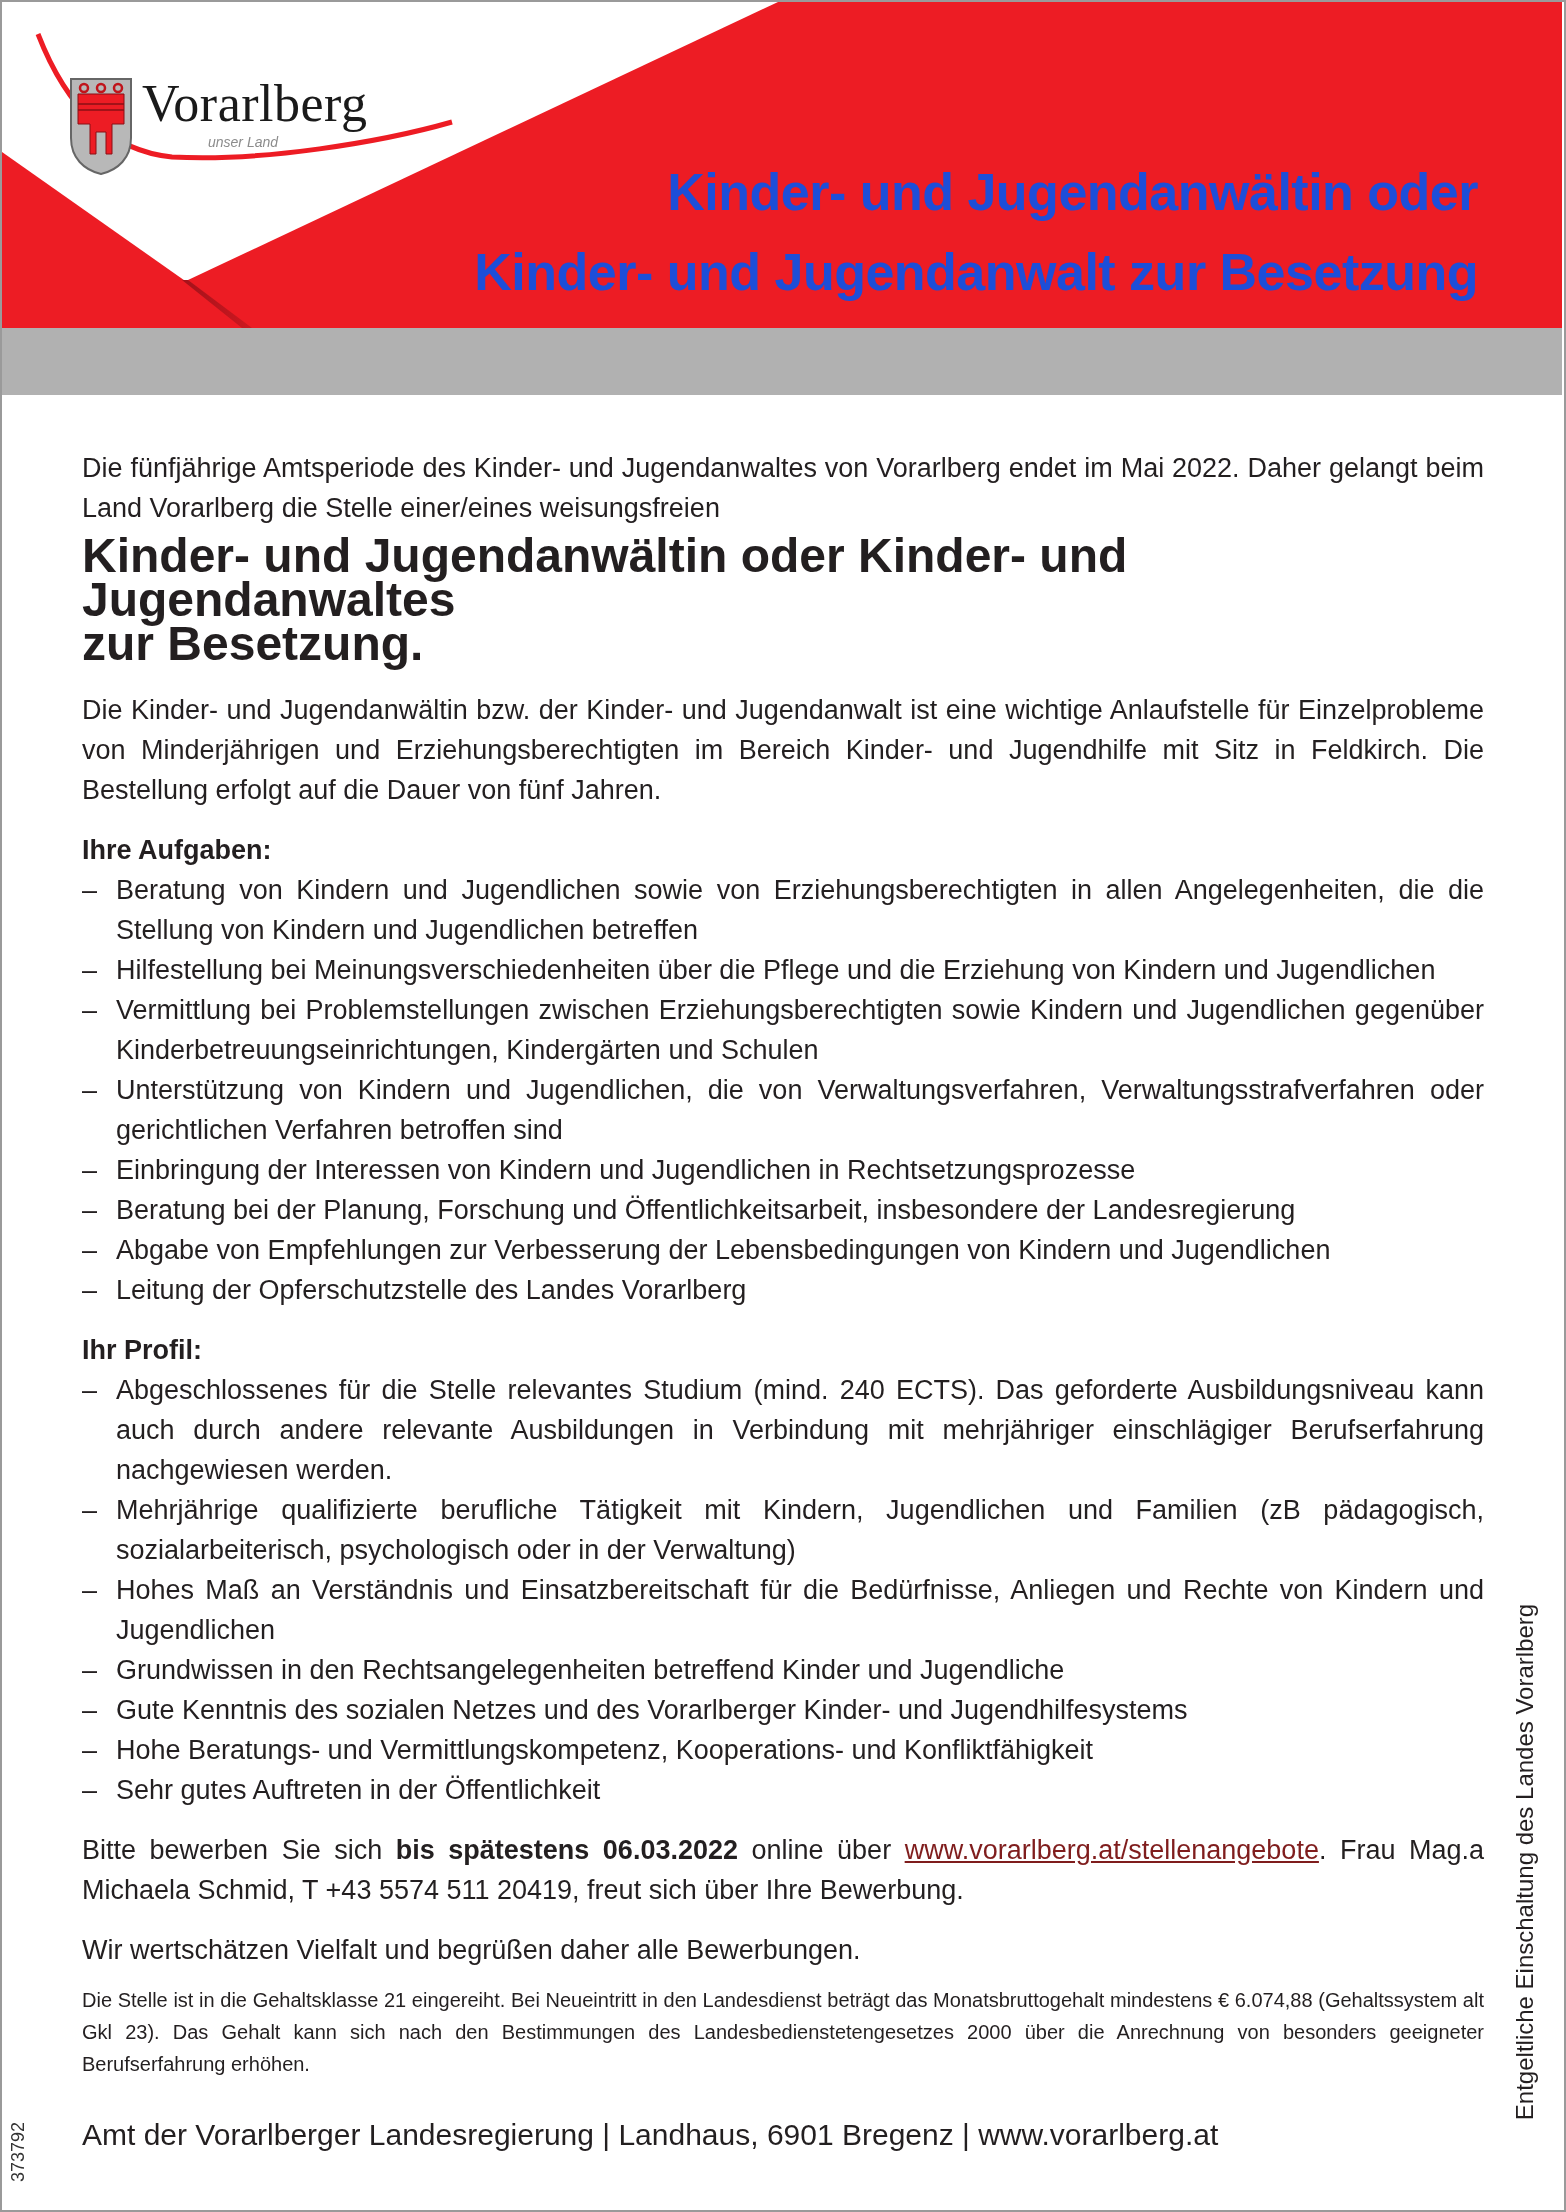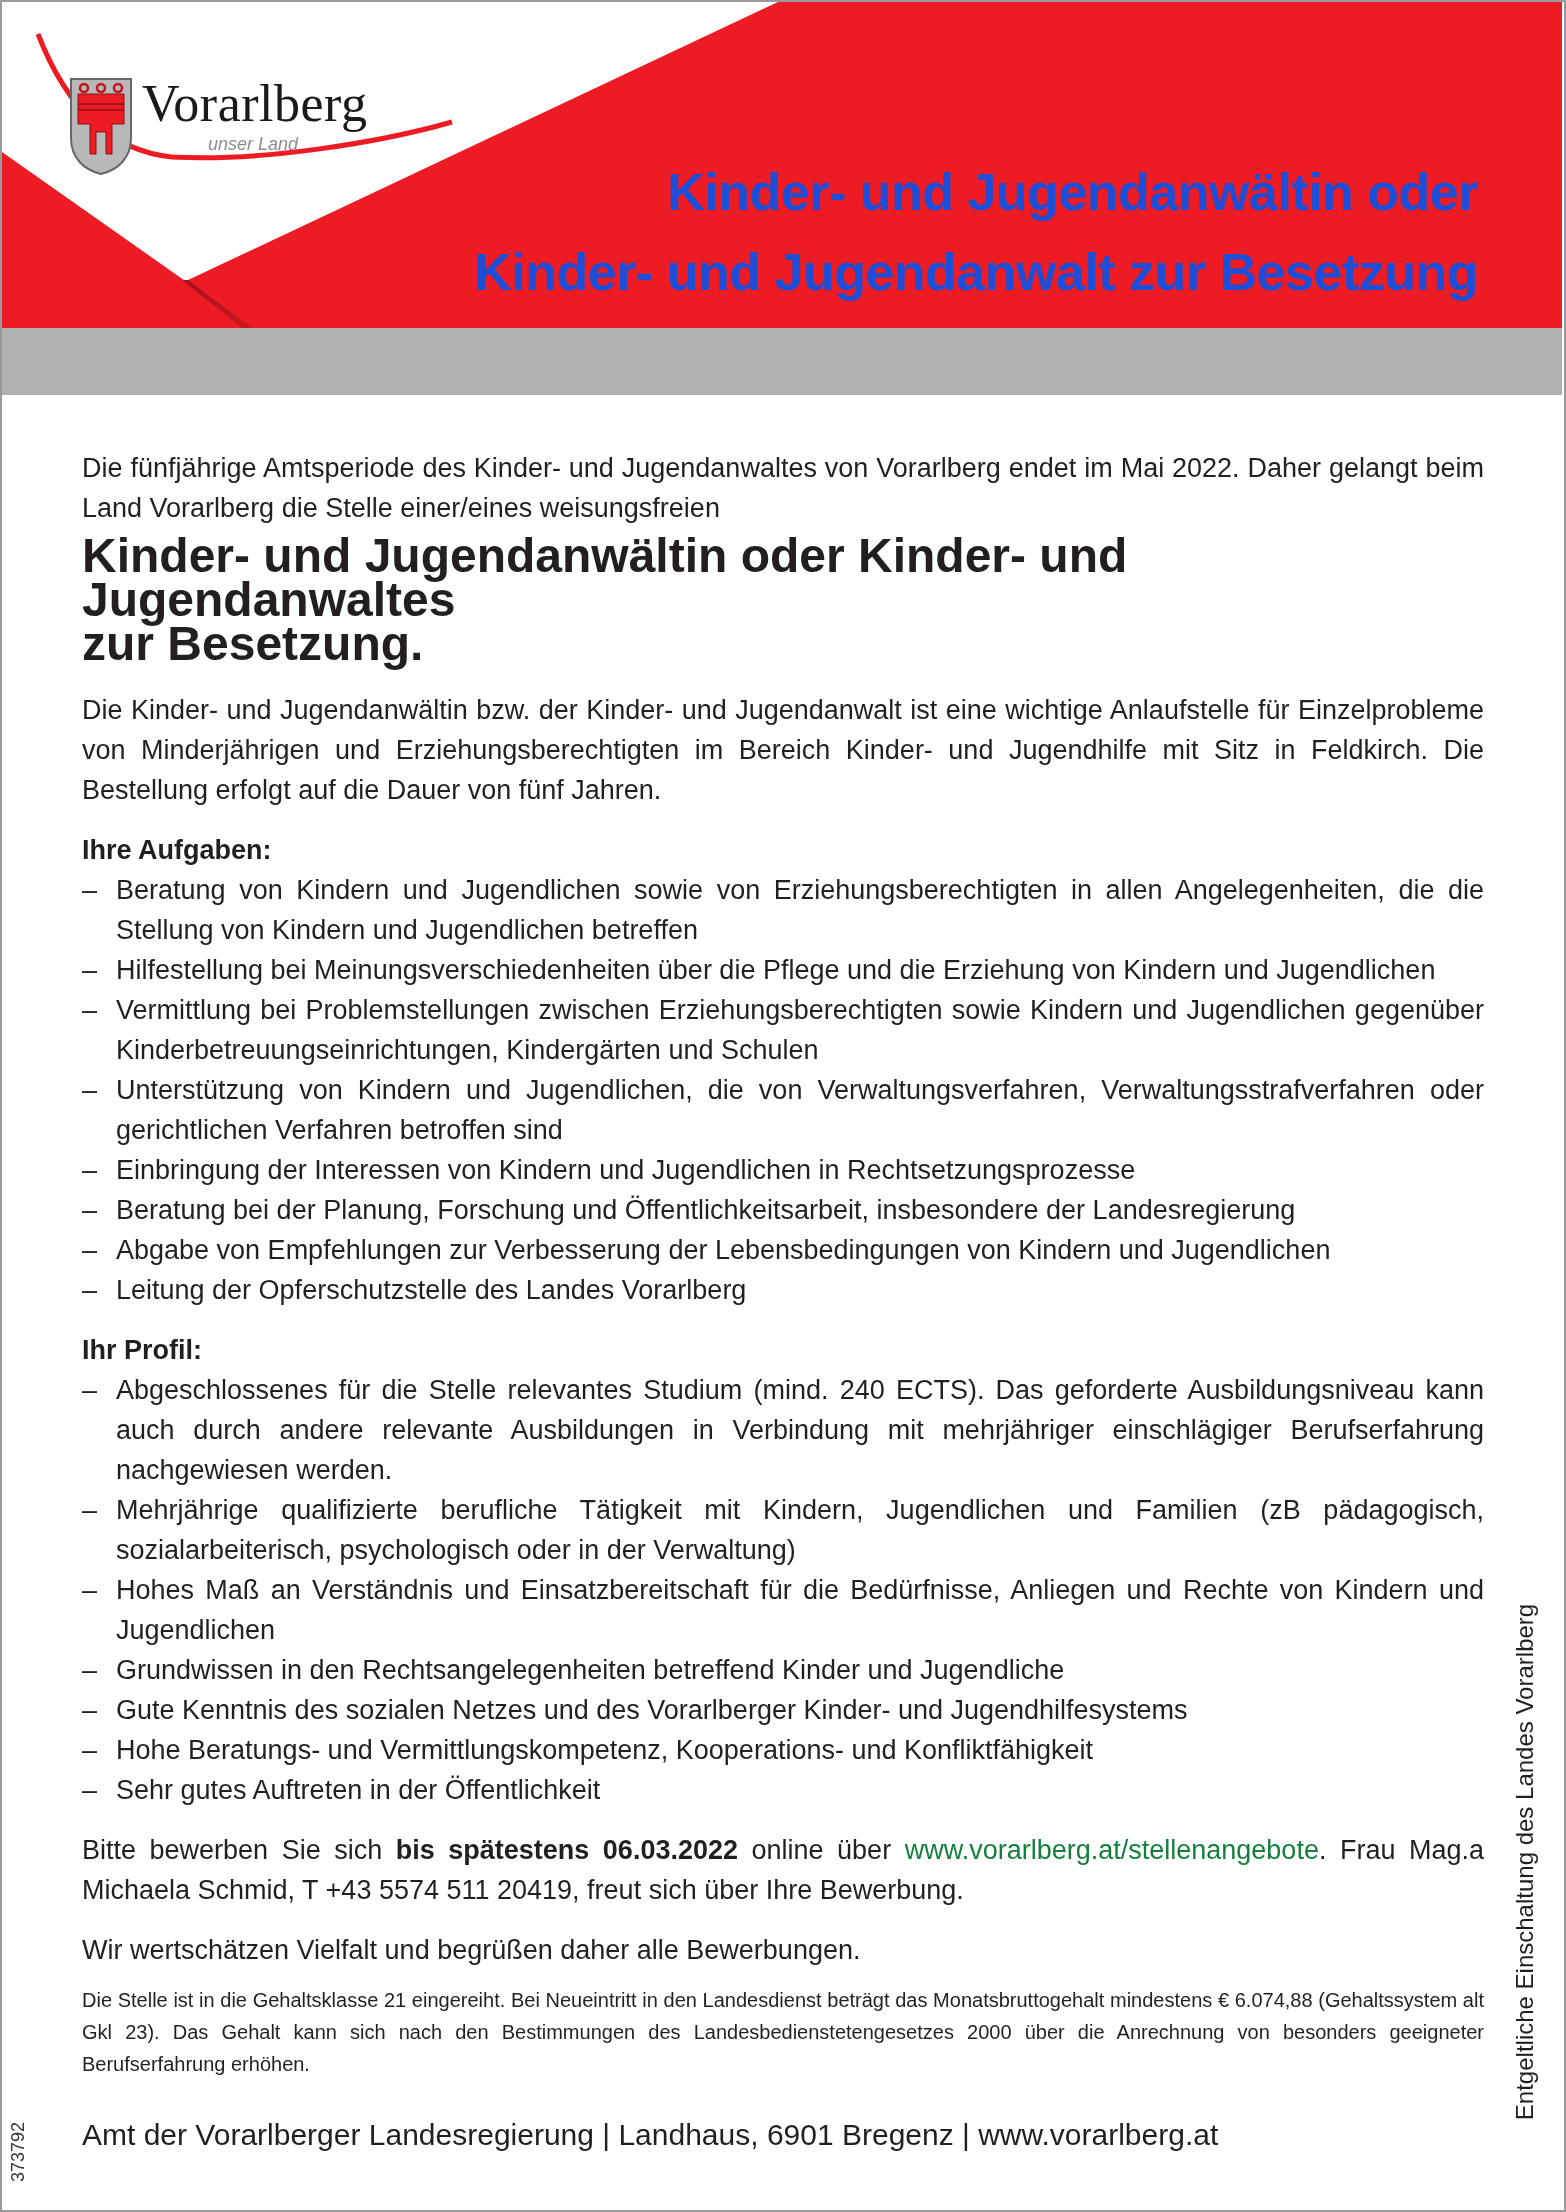--- a/index.html
+++ b/index.html
@@ -6,36 +6,36 @@
   body { width: 1566px; height: 2212px; position: relative; overflow: hidden;
          font-family: "Liberation Sans", sans-serif; color: #231f20; }
   .frame { position: absolute; left: 0; top: 0; width: 1562px; height: 2208px;
            border: 2px solid #9a9a9a; box-sizing: content-box; }
   .header { position: absolute; left: 2px; top: 2px; width: 1560px; height: 326px; overflow: hidden; background: #ffffff; }
   .header svg { position: absolute; left: 0; top: 0; }
   .gray-band { position: absolute; left: 2px; top: 328px; width: 1560px; height: 67px; background: #b1b1b1; }
   .logo { position: absolute; left: 66px; top: 70px; width: 380px; height: 100px; }
   .logo-word { position: absolute; left: 74px; top: 2px; font-family: "Liberation Serif", serif;
                font-size: 52px; color: #1a1a1a; letter-spacing: 0.5px; }
-  .logo-sub { position: absolute; left: 140px; top: 62px; font-style: italic; font-size: 18px; color: #8c8c8c; }
+  .logo-sub { position: absolute; left: 140px; top: 62px; font-style: italic; font-size: 14px; color: #8c8c8c; }
   .title { position: absolute; right: 84px; top: 150px; text-align: right; color: #1d4ed8;
            font-family: "Liberation Sans", sans-serif; font-weight: bold; font-size: 52px; line-height: 80px;
            letter-spacing: -0.5px; }
   .content { position: absolute; left: 82px; top: 448px; width: 1402px; font-size: 27px; line-height: 40px;
              font-family: "Liberation Sans", sans-serif; color: #231f20; }
   .content p { margin: 0; text-align: justify; }
   .intro { margin-bottom: 4px !important; }
   .headline { font-size: 48px; line-height: 44px; font-weight: bold; margin: 6px 0 24px 0; }
   .section-title { font-weight: bold; margin-top: 20px !important; }
   ul.dash { list-style: none; margin: 0; padding: 0; }
   ul.dash li { position: relative; padding-left: 34px; text-align: justify; }
   ul.dash li::before { content: "\2013"; position: absolute; left: 0; top: 0; }
   .apply { margin-top: 20px !important; }
   .apply b { font-weight: bold; }
-  .apply a { color: #15803d; }
+  .apply a { color: #7f1d1d; text-decoration: underline; }
   .diversity { margin-top: 20px !important; }
   .small { font-size: 20px; line-height: 32px; margin-top: 14px !important; }
   .footer { position: absolute; left: 82px; top: 2118px; font-size: 30px; color: #231f20; }
   .vertical { position: absolute; left: 1525px; top: 1862px; transform: translate(-50%, -50%) rotate(-90deg);
               white-space: nowrap; font-size: 24px; color: #231f20; }
   .code { position: absolute; left: 18px; top: 2152px; transform: translate(-50%, -50%) rotate(-90deg);
           white-space: nowrap; font-size: 18px; color: #333; }
 </style>
 </head>
 <body>

